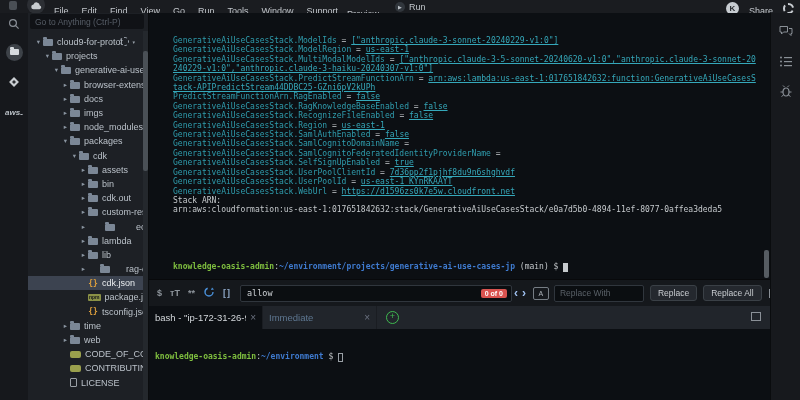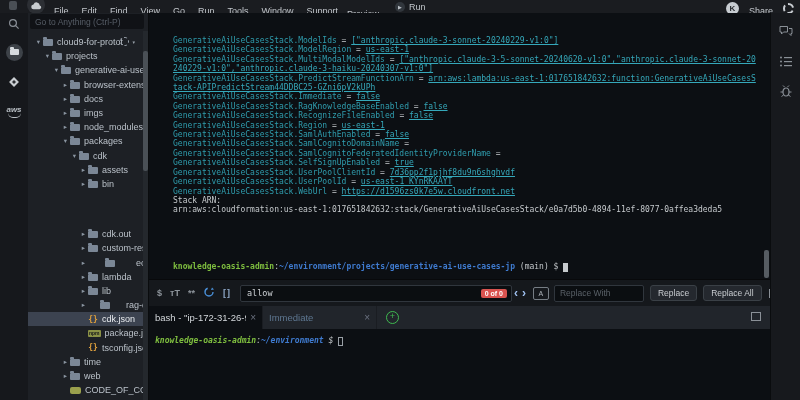--- a/index.html
+++ b/index.html
@@ -24,21 +24,21 @@
 
   
   #activitybar{position:absolute;left:0;top:13px;width:28px;bottom:0;background:#16181c;}
   #magnifier{position:absolute;left:8px;top:3px;}
   .act{position:absolute;left:5px;width:18px;height:18px;display:flex;align-items:center;justify-content:center;}
   #act-files{top:30px;}
   #act-files .circ{width:17px;height:17px;border-radius:50%;background:#3d4248;display:flex;align-items:center;justify-content:center;}
   .mini-folder{width:9px;height:6px;background:#d6dade;border-radius:1px;position:relative;}
   .mini-folder::before{content:"";position:absolute;top:-2px;left:0;width:4px;height:2px;background:#d6dade;border-radius:1px 1px 0 0;}
   #act-deploy{top:60px;}
-  #act-aws{top:90px;flex-direction:column;color:#b9bfc5;font-size:8px;font-weight:bold;line-height:7px;font-style:italic;}
+  #act-aws{top:90px;color:#b9bfc5;font-size:8px;font-weight:bold;line-height:7px;font-style:italic;}
   .aws-smile{width:13px;height:4px;border-bottom:1.5px solid #b9bfc5;border-radius:0 0 7px 7px;}
 
   
   #treepanel{position:absolute;left:28px;top:13px;width:120px;bottom:0;background:#1d2025;overflow:hidden;}
   #goto-box{position:absolute;left:2px;top:1px;width:114px;height:15px;background:#101216;border-radius:2px;
             display:flex;align-items:center;}
   #goto-input{background:transparent;border:none;outline:none;color:#8b9198;font-size:8.5px;padding:0 5px;width:100%;
               font-family:"Liberation Sans",sans-serif;}
   #goto-input::placeholder{color:#565d66;}
   #tree-items{position:absolute;top:22px;left:0;right:5px;}
@@ -106,22 +106,22 @@
   #replace-input::placeholder{color:#5a6168;}
   .fbtn{background:#24282e;border:1px solid #3a4046;border-radius:3px;color:#c9cdd1;font-size:8.5px;padding:2px 7px;
         margin-left:6px;flex:none;font-family:"Liberation Sans",sans-serif;}
   #find-grip{width:5px;height:9px;background:#8a9097;margin-left:7px;flex:none;}
 
   
   #btabbar{position:absolute;top:293px;left:0;right:0;height:23px;background:#21252b;display:flex;align-items:stretch;}
   #btabbar .tab{width:114px;font-size:9.5px;}
   #pane-icon{position:absolute;right:9px;top:6px;width:8px;height:7px;border:1px solid #8a9097;background:#21252b;}
   #pane-icon::before{content:"";position:absolute;left:2px;top:-3px;width:8px;height:7px;border:1px solid #8a9097;z-index:-1;}
-  #console{position:absolute;top:316px;left:0;right:0;bottom:0;background:#0c0f13;padding:7px 0 0 6px;
-           font-family:"DejaVu Sans Mono",monospace;font-size:8px;line-height:9.4px;box-sizing:border-box;font-style:italic;}
+  #console{position:absolute;top:316px;left:0;right:0;bottom:0;background:#0c0f13;padding:23px 0 0 6px;
+           font-family:"DejaVu Sans Mono",monospace;font-size:8px;line-height:9.4px;box-sizing:border-box;}
 
   
   #rightstrip{position:absolute;left:770px;top:13px;width:30px;bottom:0;background:#17191d;border-left:1px solid #0a0c0e;box-sizing:border-box;}
   .rs-icon{position:absolute;left:8px;width:14px;height:13px;}
   #rs-collab{top:11px;} #rs-outline{top:41px;} #rs-debug{top:71px;}
 </style>
 </head>
 <body>
 
 <div id="root">
@@ -233,21 +233,21 @@
         <div class="trow" style="padding-left: 51px;">
           <span class="caret">▸</span>
           <span class="ticon folder"></span>
           <span class="tlabel">assets</span>
         </div>
         <div class="trow" style="padding-left: 51px;">
           <span class="caret">▸</span>
           <span class="ticon folder"></span>
           <span class="tlabel">bin</span>
         </div>
-        <div class="trow" style="padding-left: 51px; margin-top: 36px;">
+        <div class="trow" style="padding-left: 51px;">
           <span class="caret">▸</span>
           <span class="ticon folder"></span>
           <span class="tlabel">cdk.out</span>
         </div>
         <div class="trow" style="padding-left: 51px;">
           <span class="caret">▸</span>
           <span class="ticon folder"></span>
           <span class="tlabel">custom-reso</span>
         </div>
         <div class="trow" style="padding-left: 51px; gap: 17px;">
@@ -341,21 +341,21 @@
           </div>
         </span>
       <span class="plus-btn">+</span>
     </div>
 
     <div id="term">
         <div class="tline"><span class="s-k">GenerativeAiUseCasesStack.ModelIds</span><span class="s-w"> = </span><span class="s-l">["anthropic.claude-3-sonnet-20240229-v1:0"]</span></div>
         <div class="tline"><span class="s-k">GenerativeAiUseCasesStack.ModelRegion</span><span class="s-w"> = </span><span class="s-l">us-east-1</span></div>
         <div class="tline"><span class="s-k">GenerativeAiUseCasesStack.MultiModalModelIds</span><span class="s-w"> = </span><span class="s-l">["anthropic.claude-3-5-sonnet-20240620-v1:0","anthropic.claude-3-sonnet-20240229-v1:0","anthropic.claude-3-haiku-20240307-v1:0"]</span></div>
         <div class="tline"><span class="s-k">GenerativeAiUseCasesStack.PredictStreamFunctionArn</span><span class="s-w"> = </span><span class="s-l">arn:aws:lambda:us-east-1:017651842632:function:GenerativeAiUseCasesStack-APIPredictStream44DDBC25-GZni6pV2kUPh</span></div>
-        <div class="tline"><span class="s-k">GenerativeAiUseCasesStack.Immediate</span><span class="s-w"> = </span><span class="s-l">false</span></div>
+        <div class="tline"><span class="s-k">PredictStreamFunctionArn.RagEnabled</span><span class="s-w"> = </span><span class="s-l">false</span></div>
         <div class="tline"><span class="s-k">GenerativeAiUseCasesStack.RagKnowledgeBaseEnabled</span><span class="s-w"> = </span><span class="s-l">false</span></div>
         <div class="tline"><span class="s-k">GenerativeAiUseCasesStack.RecognizeFileEnabled</span><span class="s-w"> = </span><span class="s-l">false</span></div>
         <div class="tline"><span class="s-k">GenerativeAiUseCasesStack.Region</span><span class="s-w"> = </span><span class="s-l">us-east-1</span></div>
         <div class="tline"><span class="s-k">GenerativeAiUseCasesStack.SamlAuthEnabled</span><span class="s-w"> = </span><span class="s-l">false</span></div>
         <div class="tline"><span class="s-k">GenerativeAiUseCasesStack.SamlCognitoDomainName</span><span class="s-w"> = </span></div>
         <div class="tline"><span class="s-k">GenerativeAiUseCasesStack.SamlCognitoFederatedIdentityProviderName</span><span class="s-w"> = </span></div>
         <div class="tline"><span class="s-k">GenerativeAiUseCasesStack.SelfSignUpEnabled</span><span class="s-w"> = </span><span class="s-l">true</span></div>
         <div class="tline"><span class="s-k">GenerativeAiUseCasesStack.UserPoolClientId</span><span class="s-w"> = </span><span class="s-l">7d36pp2f1pjhf8du9n6shghvdf</span></div>
         <div class="tline"><span class="s-k">GenerativeAiUseCasesStack.UserPoolId</span><span class="s-w"> = </span><span class="s-l">us-east-1_KYnRKAAYT</span></div>
         <div class="tline"><span class="s-k">GenerativeAiUseCasesStack.WebUrl</span><span class="s-w"> = </span><span class="s-l">https://d1596zs0k7e5w.cloudfront.net</span></div>

